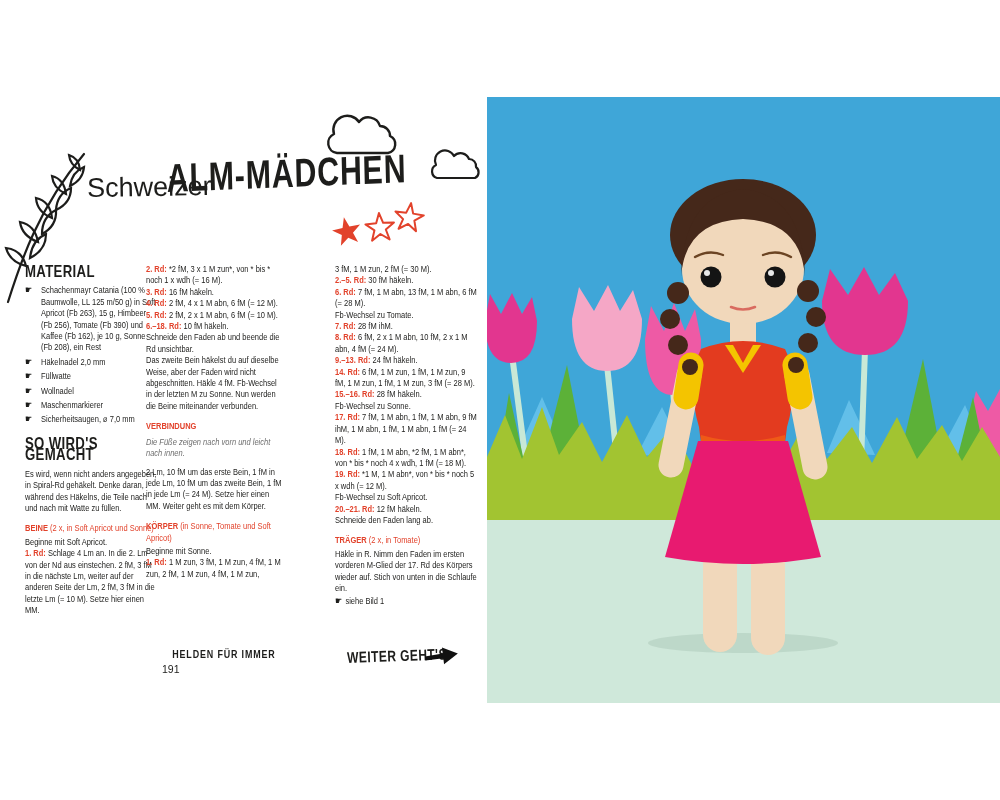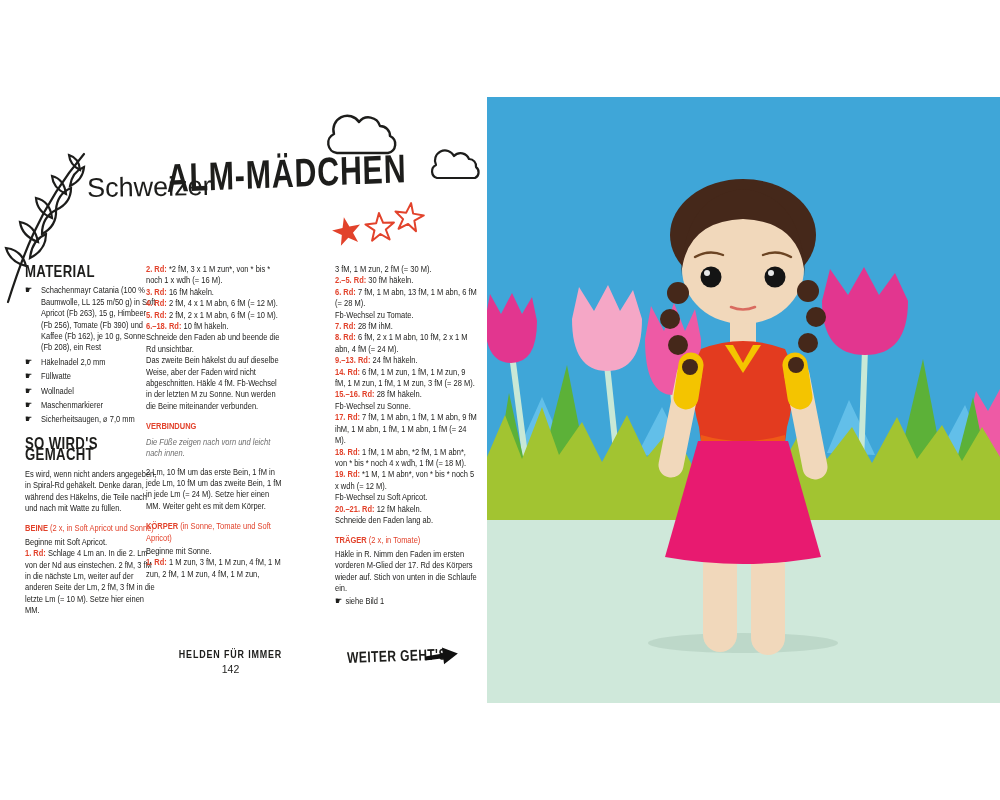--- a/index.html
+++ b/index.html
@@ -28,21 +28,21 @@
   .h2{color:var(--red);font-weight:700;margin:9px 0 2px;}
   .h2 .lr{font-weight:400;}
   .p{margin:0;}
   .label{color:var(--red);font-weight:700;}
   .it{font-style:italic;color:#6e6e6e;}
   .bullet{display:flex;margin:0 0 3px;}
   .bicon{flex:0 0 20px;width:20px;font-family:"DejaVu Sans",sans-serif;font-size:10px;}
   .btext{flex:1;}
   .inline-icon{font-family:"DejaVu Sans",sans-serif;font-size:10px;margin-right:4px;}
   
-  .footer-center{position:absolute;left:162px;top:648px;width:137px;text-align:center;}
+  .footer-center{position:absolute;left:162px;top:648px;width:137px;}
   .footer-series{font-size:10.5px;font-weight:700;letter-spacing:1px;transform:scaleX(.85);transform-origin:50% 0;}
   .footer-page{font-size:10.5px;margin-top:3px;}
   .weiter{position:absolute;left:347px;top:644px;width:110px;height:26px;transform:rotate(-2deg);}
   .weiter-text{position:absolute;left:0;top:3px;font-size:15.5px;font-weight:700;letter-spacing:.5px;
     transform:scaleX(.78);transform-origin:0 50%;white-space:nowrap;}
   .weiter-arrow{position:absolute;left:77px;top:4px;}
   
   .photo{position:absolute;left:487px;top:97px;width:513px;height:606px;}
   .photo svg{display:block;}
 </style>
@@ -157,21 +157,21 @@
       <div class="p"><span class="label">20.–21. Rd:</span><span> 12 fM häkeln.</span></div>
       <div class="p"><span>Schneide den Faden lang ab.</span></div>
       <div class="h2"><span class="lb">TRÄGER </span><span class="lr">(2 x, in Tomate)</span></div>
       <div class="p"><span>Häkle in R. Nimm den Faden im ersten vorderen M-Glied der 17. Rd des Körpers wieder auf. Stich von unten in die Schlaufe ein.</span></div>
       <div class="p" style="margin-top: 2px;"><span class="inline-icon">☛</span><span>siehe Bild 1</span></div>
     </div>
   </div>
 
 <div class="footer-center">
   <div class="footer-series">HELDEN FÜR IMMER</div>
-  <div class="footer-page">142</div>
+  <div class="footer-page">191</div>
 </div>
 <div class="weiter">
   <span class="weiter-text">WEITER GEHT'S</span>
   <svg class="weiter-arrow" width="36" height="20" viewBox="0 0 36 20">
     <path d="M1,8 L19,7 L19,1 L34,9 L19,18 L19,12 L1,12 Z" fill="#111" transform="rotate(-5 17 9)"></path>
   </svg>
 </div>
 
 <div class="photo">
 <svg width="513" height="606" viewBox="0 0 513 606">

